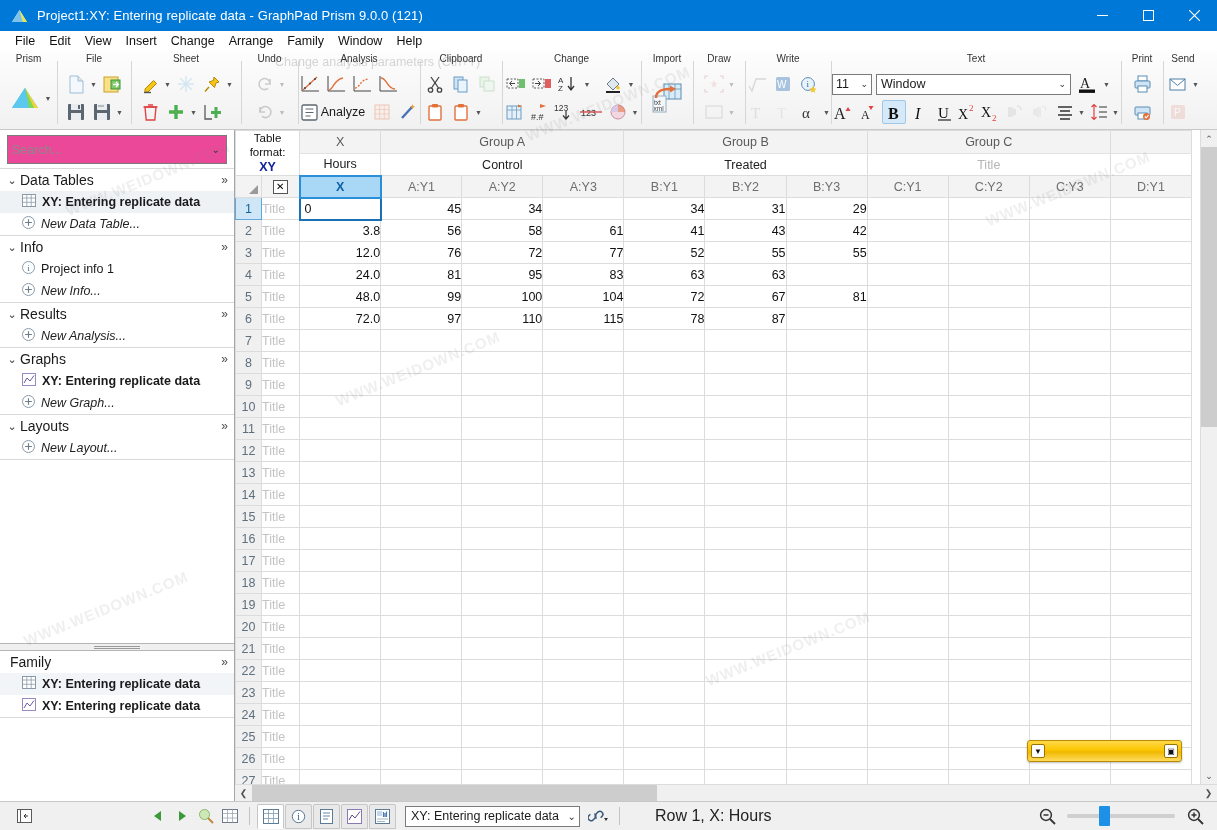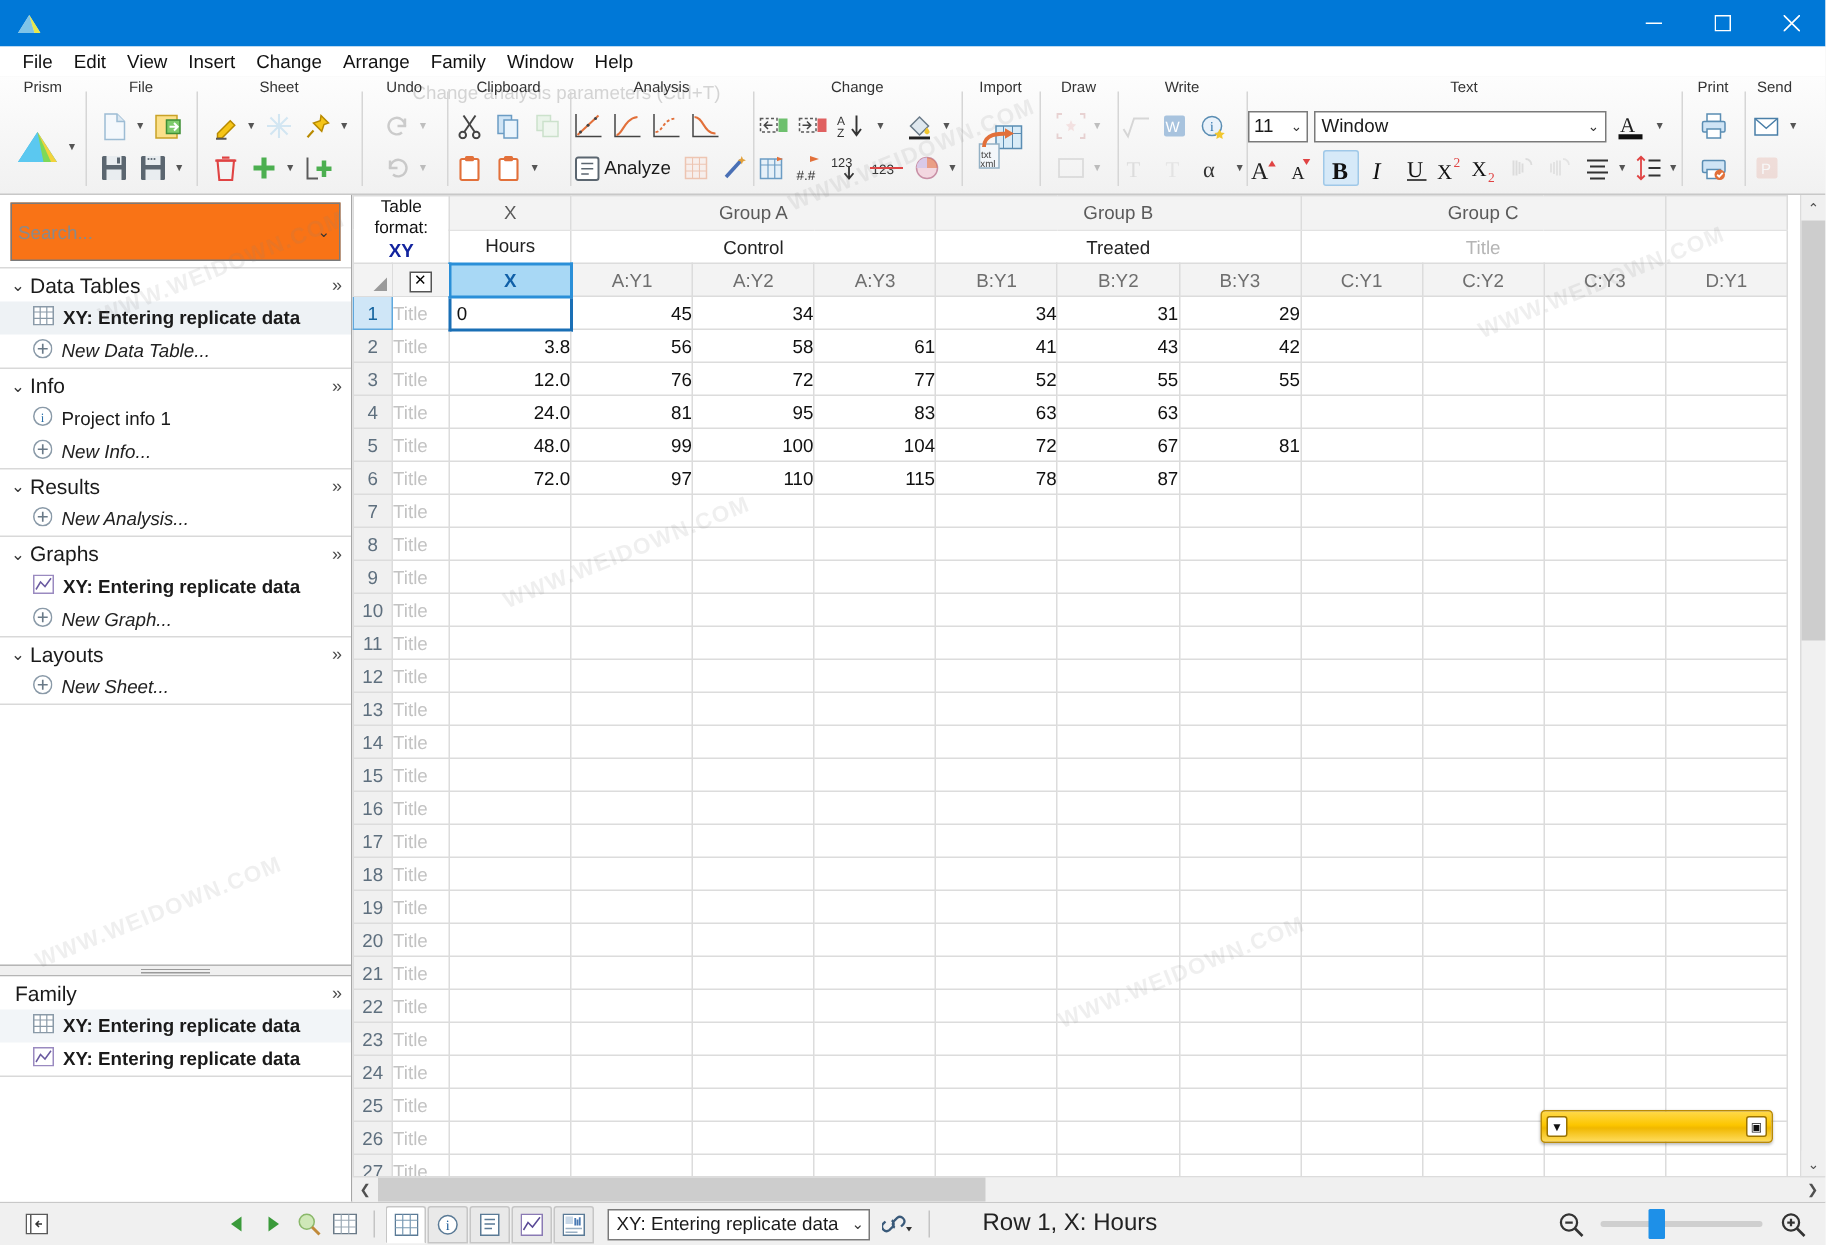--- a/index.html
+++ b/index.html
@@ -52,21 +52,21 @@
   .caret { font-size:7px; color:#555; margin-left:-1px; width:9px; text-align:center;}
   .dim { opacity:.35; }
 
   
   .main { flex:1; display:flex; min-height:0; }
 
   
   .sidebar { width:235px; background:#fff; display:flex; flex-direction:column;
              border-right:1px solid #a6a6a6; flex:none; position:relative;}
   .searchwrap { padding:5px 7px 4px 7px; }
-  .searchbox { height:39px; border:1px solid #7a7a7a; background:#f97316; display:flex;
+  .searchbox { height:29px; border:1px solid #7a7a7a; background:#ec4899; display:flex;
                align-items:center; padding:0 4px; }
   .searchbox input { border:0; outline:0; flex:1; font-size:12.5px; color:#333;
                      font-family:"Liberation Sans",sans-serif; background:transparent;}
   .searchbox input::placeholder{ color:#8a8a8a; }
   .sb-caret { font-size:10px; color:#333; padding:0 2px;}
 
   .navtree { flex:1; overflow:hidden; border-top:1px solid #d9d9d9; }
   .nav-sec { border-bottom:1px solid #d9d9d9; }
   .nav-hdr { display:flex; align-items:center; height:22px; padding:0 6px 0 4px; }
   .nav-hdr .chev { width:16px; font-size:11px; color:#3a3a3a; text-align:center;}
@@ -182,20 +182,21 @@
   <div class="titlebar">
     <span class="tb-icon">
       <span class="prism-tri">
         <svg width="15" height="12" viewBox="0 0 15 12">
           <polygon points="7.5,0 15,12 0,12" fill="#bfe3f5"></polygon>
           <polygon points="7.5,0 11,12 0,12" fill="#7fc4e8"></polygon>
           <polygon points="7.5,0 15,12 11,12" fill="#e8e84a"></polygon>
         </svg>
       </span>
     </span>
+    <span class="tb-title">Project1:XY: Entering replicate data - GraphPad Prism 9.0.0 (121)</span>
     <span class="tb-spacer"></span>
     <span class="winbtn">
       <svg width="11" height="11" viewBox="0 0 11 11">
           <rect x="0" y="5" width="11" height="1" fill="#fff"></rect>
         </svg>
     </span>
     <span class="winbtn">
       <svg width="11" height="11" viewBox="0 0 11 11">
           <rect x="0.5" y="0.5" width="10" height="10" fill="none" stroke="#fff"></rect>
         </svg>
@@ -350,65 +351,20 @@
                   <path d="M4,8 a5.5,5.5 0 1 1 2,4.3" fill="none" stroke="#7a7a7a" stroke-width="1.6"></path>
                   <path d="M4,3 v5 h5" fill="none" stroke="#7a7a7a" stroke-width="1.6"></path>
                 </svg>
           </span>
           <span class="caret dim">▼</span>
         </div>
       </div>
         </div>
     </div>
 
-    <div class="rgroup" style="width:82px">
-      <div class="rg-label">Clipboard</div>
-      <div class="rg-body">
-          <div class="rg-rows">
-        <div class="rg-row">
-          <span class="ic ic-btn">
-            <svg width="18" height="18" viewBox="0 0 18 18" stroke="#444" fill="none" stroke-width="1.3">
-                  <path d="M5,2 L12.5,13"></path>
-                  <path d="M13,2 L5.5,13"></path>
-                  <circle cx="4.5" cy="15" r="2.2"></circle>
-                  <circle cx="13.5" cy="15" r="2.2"></circle>
-                </svg>
-          </span>
-          <span class="ic ic-btn">
-            <svg width="18" height="18" viewBox="0 0 18 18">
-                  <rect x="2" y="2" width="9" height="12" fill="#cfe4f5" stroke="#6b9cc4"></rect>
-                  <rect x="6" y="5" width="9" height="12" fill="#eaf4fc" stroke="#6b9cc4"></rect>
-                </svg>
-          </span>
-          <span class="ic ic-btn dim">
-            <svg width="18" height="18" viewBox="0 0 18 18">
-                  <rect x="2" y="2" width="9" height="10" fill="#cfeccf" stroke="#7ab87a"></rect>
-                  <rect x="6" y="6" width="10" height="10" fill="#e3f5e3" stroke="#7ab87a"></rect>
-                </svg>
-          </span>
-        </div>
-        <div class="rg-row">
-          <span class="ic ic-btn">
-            <svg width="16" height="18" viewBox="0 0 16 18">
-                  <rect x="2" y="3" width="12" height="14" rx="1" fill="#fff" stroke="#e2703a" stroke-width="1.4"></rect>
-                  <rect x="5" y="1" width="6" height="3.5" rx="1" fill="#e2703a"></rect>
-                </svg>
-          </span>
-          <span class="ic ic-btn">
-            <svg width="16" height="18" viewBox="0 0 16 18">
-                  <rect x="2" y="3" width="12" height="14" rx="1" fill="#fff" stroke="#e2703a" stroke-width="1.4"></rect>
-                  <rect x="5" y="1" width="6" height="3.5" rx="1" fill="#e2703a"></rect>
-                </svg>
-          </span>
-          <span class="caret">▼</span>
-        </div>
-      </div>
-        </div>
-    </div>
-
     <div class="rgroup" style="width:122px">
       <div class="rg-label">Analysis</div>
       <div class="rg-body">
           <div class="rg-rows">
         <div class="rg-row">
           <span class="ic ic-btn">
             <svg width="22" height="20" viewBox="0 0 22 20">
                   <path d="M3,2 v15 h17" stroke="#444" fill="none"></path>
                   <path d="M4,16 L18,3" stroke="#e2703a" stroke-width="1.4"></path>
                   <circle cx="6" cy="14" r="1" fill="#444"></circle>
@@ -448,20 +404,65 @@
                   <rect x="2" y="2" width="14" height="14" fill="#fde6e0" stroke="#e2703a"></rect>
                   <path d="M2,6.5 h14 M2,11 h14 M6.7,2 v14 M11.3,2 v14" stroke="#e2703a" stroke-width=".7"></path>
                 </svg>
           </span>
           <span class="ic ic-btn">
             <svg width="18" height="18" viewBox="0 0 18 18">
                   <path d="M3,15 L13,4" stroke="#4a70b5" stroke-width="2.4"></path>
                   <path d="M13.5,1 l.8,2 2,.8 -2,.8 -.8,2 -.8,-2 -2,-.8 2,-.8z" fill="#e2a03a"></path>
                 </svg>
           </span>
+        </div>
+      </div>
+        </div>
+    </div>
+
+    <div class="rgroup" style="width:82px">
+      <div class="rg-label">Clipboard</div>
+      <div class="rg-body">
+          <div class="rg-rows">
+        <div class="rg-row">
+          <span class="ic ic-btn">
+            <svg width="18" height="18" viewBox="0 0 18 18" stroke="#444" fill="none" stroke-width="1.3">
+                  <path d="M5,2 L12.5,13"></path>
+                  <path d="M13,2 L5.5,13"></path>
+                  <circle cx="4.5" cy="15" r="2.2"></circle>
+                  <circle cx="13.5" cy="15" r="2.2"></circle>
+                </svg>
+          </span>
+          <span class="ic ic-btn">
+            <svg width="18" height="18" viewBox="0 0 18 18">
+                  <rect x="2" y="2" width="9" height="12" fill="#cfe4f5" stroke="#6b9cc4"></rect>
+                  <rect x="6" y="5" width="9" height="12" fill="#eaf4fc" stroke="#6b9cc4"></rect>
+                </svg>
+          </span>
+          <span class="ic ic-btn dim">
+            <svg width="18" height="18" viewBox="0 0 18 18">
+                  <rect x="2" y="2" width="9" height="10" fill="#cfeccf" stroke="#7ab87a"></rect>
+                  <rect x="6" y="6" width="10" height="10" fill="#e3f5e3" stroke="#7ab87a"></rect>
+                </svg>
+          </span>
+        </div>
+        <div class="rg-row">
+          <span class="ic ic-btn">
+            <svg width="16" height="18" viewBox="0 0 16 18">
+                  <rect x="2" y="3" width="12" height="14" rx="1" fill="#fff" stroke="#e2703a" stroke-width="1.4"></rect>
+                  <rect x="5" y="1" width="6" height="3.5" rx="1" fill="#e2703a"></rect>
+                </svg>
+          </span>
+          <span class="ic ic-btn">
+            <svg width="16" height="18" viewBox="0 0 16 18">
+                  <rect x="2" y="3" width="12" height="14" rx="1" fill="#fff" stroke="#e2703a" stroke-width="1.4"></rect>
+                  <rect x="5" y="1" width="6" height="3.5" rx="1" fill="#e2703a"></rect>
+                </svg>
+          </span>
+          <span class="caret">▼</span>
         </div>
       </div>
         </div>
     </div>
 
     <div class="rgroup" style="width:139px">
       <div class="rg-label">Change</div>
       <div class="rg-body">
           <div class="rg-rows">
         <div class="rg-row">
@@ -882,21 +883,21 @@
             <span class="ttl">Layouts</span>
             <span class="more">»</span>
           </div>
           <div class="nav-item">
             <span>
               <svg width="13" height="13" viewBox="0 0 13 13">
                   <circle cx="6.5" cy="6.5" r="6" fill="#fff" stroke="#8a9aa8"></circle>
                   <path d="M6.5,3.2 v6.6 M3.2,6.5 h6.6" stroke="#6a7a88" stroke-width="1.1"></path>
                 </svg>
             </span>
-            <span class="lbl ital">New Sheet...</span>
+            <span class="lbl ital">New Layout...</span>
           </div>
         </div>
       </div>
 
       <div class="splitter">
           <i></i>
         </div>
 
       <div class="familypane">
         <div class="fam-hdr">

